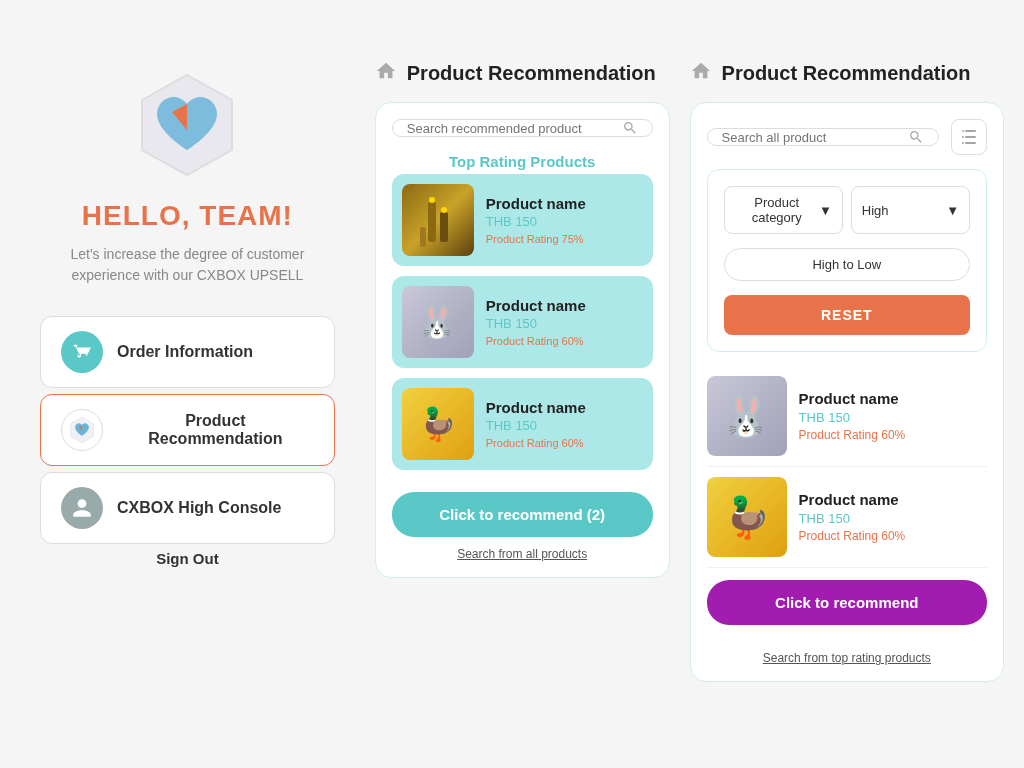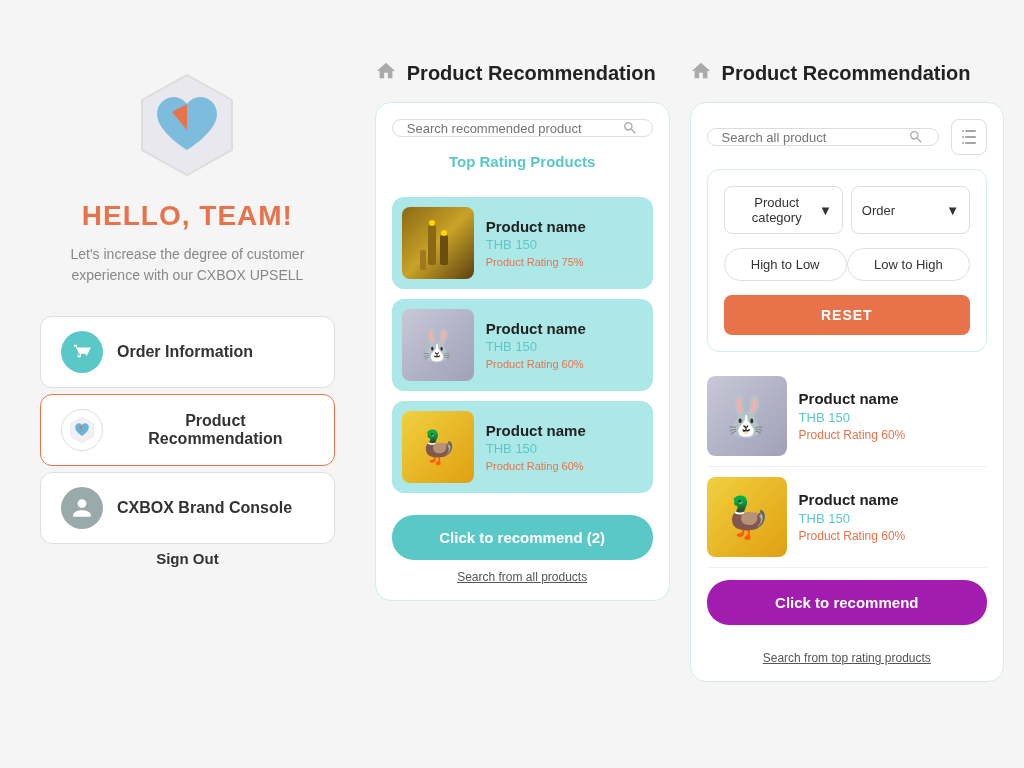--- a/index.html
+++ b/index.html
@@ -127,21 +127,21 @@
       flex: 1;
       font-size: 13px;
       color: #aaa;
       background: transparent;
     }
     .section-title {
       text-align: center;
       color: #5bc8c8;
       font-size: 15px;
       font-weight: 600;
-      margin-bottom: 27px;
+      margin-bottom: 4px;
     }
     .product-card {
       display: flex;
       align-items: center;
       background: #ade8e8;
       border-radius: 12px;
       padding: 10px;
       margin-bottom: 10px;
       gap: 12px;
     }
@@ -404,21 +404,21 @@
       </div>
       <span>Product Recommendation</span>
     </button>
 
     <button class="nav-button">
       <div class="nav-icon-circle gray">
         <svg width="22" height="22" viewBox="0 0 24 24" fill="white">
           <path d="M12 12c2.7 0 4.8-2.1 4.8-4.8S14.7 2.4 12 2.4 7.2 4.5 7.2 7.2 9.3 12 12 12zm0 2.4c-3.2 0-9.6 1.6-9.6 4.8v2.4h19.2v-2.4c0-3.2-6.4-4.8-9.6-4.8z"></path>
         </svg>
       </div>
-      <span>CXBOX Brand Console</span>
+      <span>CXBOX High Console</span>
     </button>
 
     <a class="sign-out">Sign Out</a>
   </div>
 
   <div class="middle-panel">
     <div class="panel-header">
       <span>
         <svg width="22" height="22" viewBox="0 0 24 24" fill="#aaa">
           <path d="M10 20v-6h4v6h5v-8h3L12 3 2 12h3v8z"></path>
@@ -512,27 +512,26 @@
         </div>
       </div>
 
       <div class="filter-popup">
         <div class="filter-dropdowns">
           <button class="filter-select">
             <span>Product category</span>
             <span>▼</span>
           </button>
           <button class="filter-select">
-            <span>Order</span>
+            <span>High</span>
             <span>▼</span>
           </button>
         </div>
         <div class="price-buttons">
           <button class="price-btn">High to Low</button>
-          <button class="price-btn">Low to High</button>
         </div>
         <div class="action-buttons">
           <button class="reset-btn">RESET</button>
         </div>
       </div>
 
       <div class="right-product-card">
         <div class="right-product-img">
           <div class="img-bunny" style="width:100%;height:100%;border-radius:8px;font-size:40px;display:flex;align-items:center;justify-content:center;">🐰</div>
         </div>

